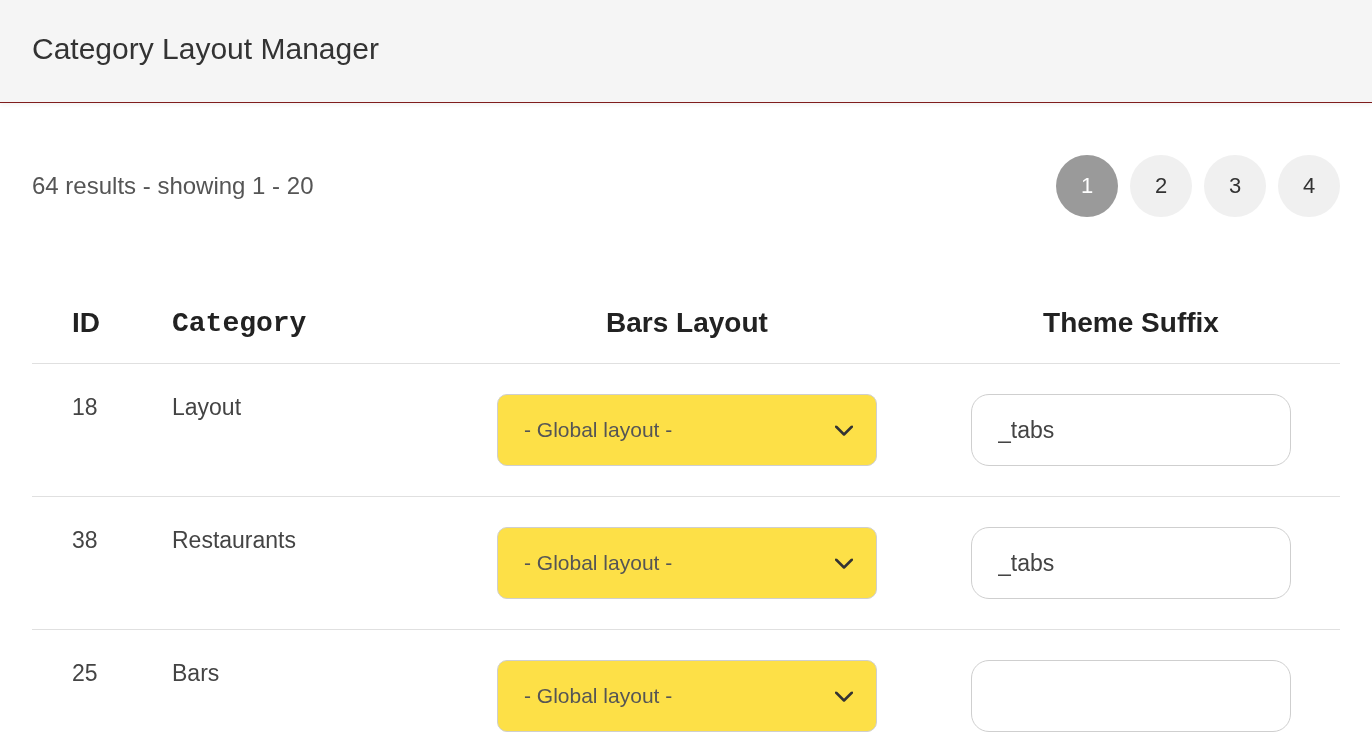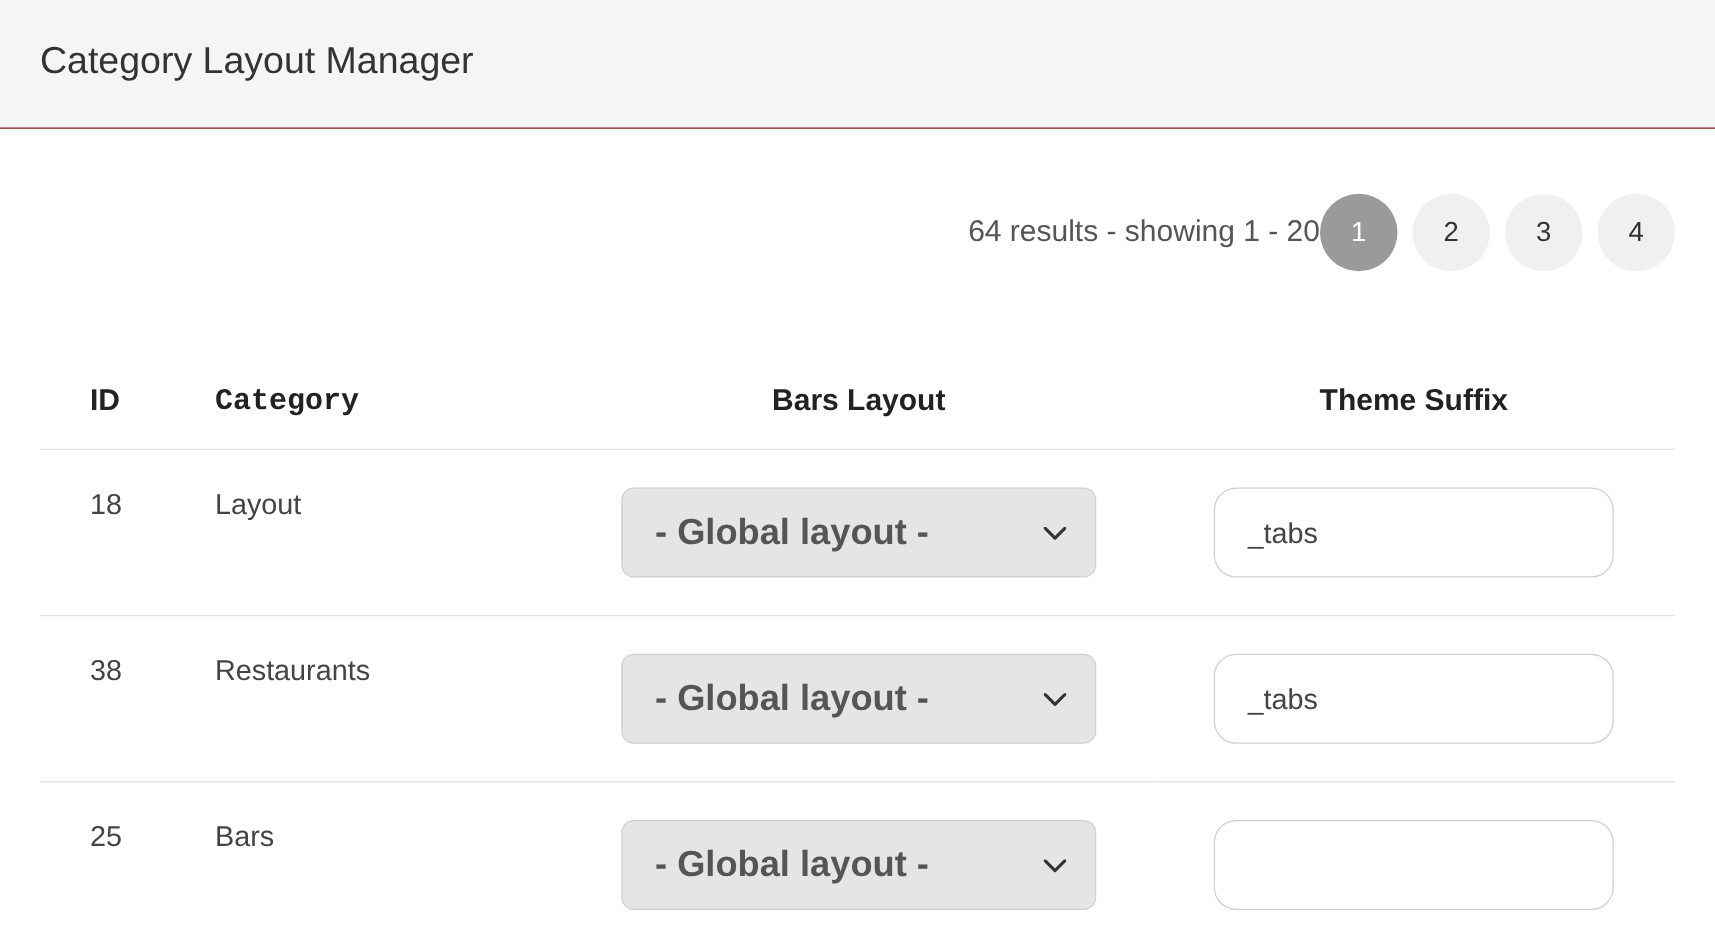--- a/index.html
+++ b/index.html
@@ -28,21 +28,21 @@
       color: #333;
     }
 
     .content {
       padding: 0 32px;
     }
 
     .results-bar {
       display: flex;
       align-items: center;
-      justify-content: flex-end;
+      justify-content: space-between;
       padding: 52px 0 40px 0;
     }
 
     .results-text {
       font-size: 24px;
       color: #555;
       font-weight: 400;
     }
 
     .pagination {
@@ -70,21 +70,21 @@
       color: #ffffff;
     }
 
     table {
       width: 100%;
       border-collapse: collapse;
       margin-top: 30px;
     }
 
     thead th {
-      font-size: 24px;
+      font-size: 28px;
       font-weight: 700;
       color: #222;
       text-align: center;
       padding: 20px 12px 24px 12px;
       border-bottom: 1px solid #e0e0e0;
     }
 
     thead th:first-child {
       text-align: left;
       padding-left: 40px;
@@ -126,32 +126,31 @@
       position: relative;
       width: 380px;
       margin: 0 auto;
     }
 
     .select-input {
       width: 100%;
       height: 72px;
       border: 1px solid #cfcfcf;
       border-radius: 10px;
-      background: #e5e5e5;
-      font-size: 29px;
+      background: #fde047;
+      font-size: 21px;
       color: #555;
       padding: 0 50px 0 26px;
       cursor: pointer;
       text-align: left;
       font-family: inherit;
       appearance: none;
       -webkit-appearance: none;
       display: flex;
       align-items: center;
-      font-weight: bold;
     }
 
     .chevron-icon {
       position: absolute;
       right: 24px;
       top: 50%;
       transform: translateY(-50%);
       pointer-events: none;
     }
 

